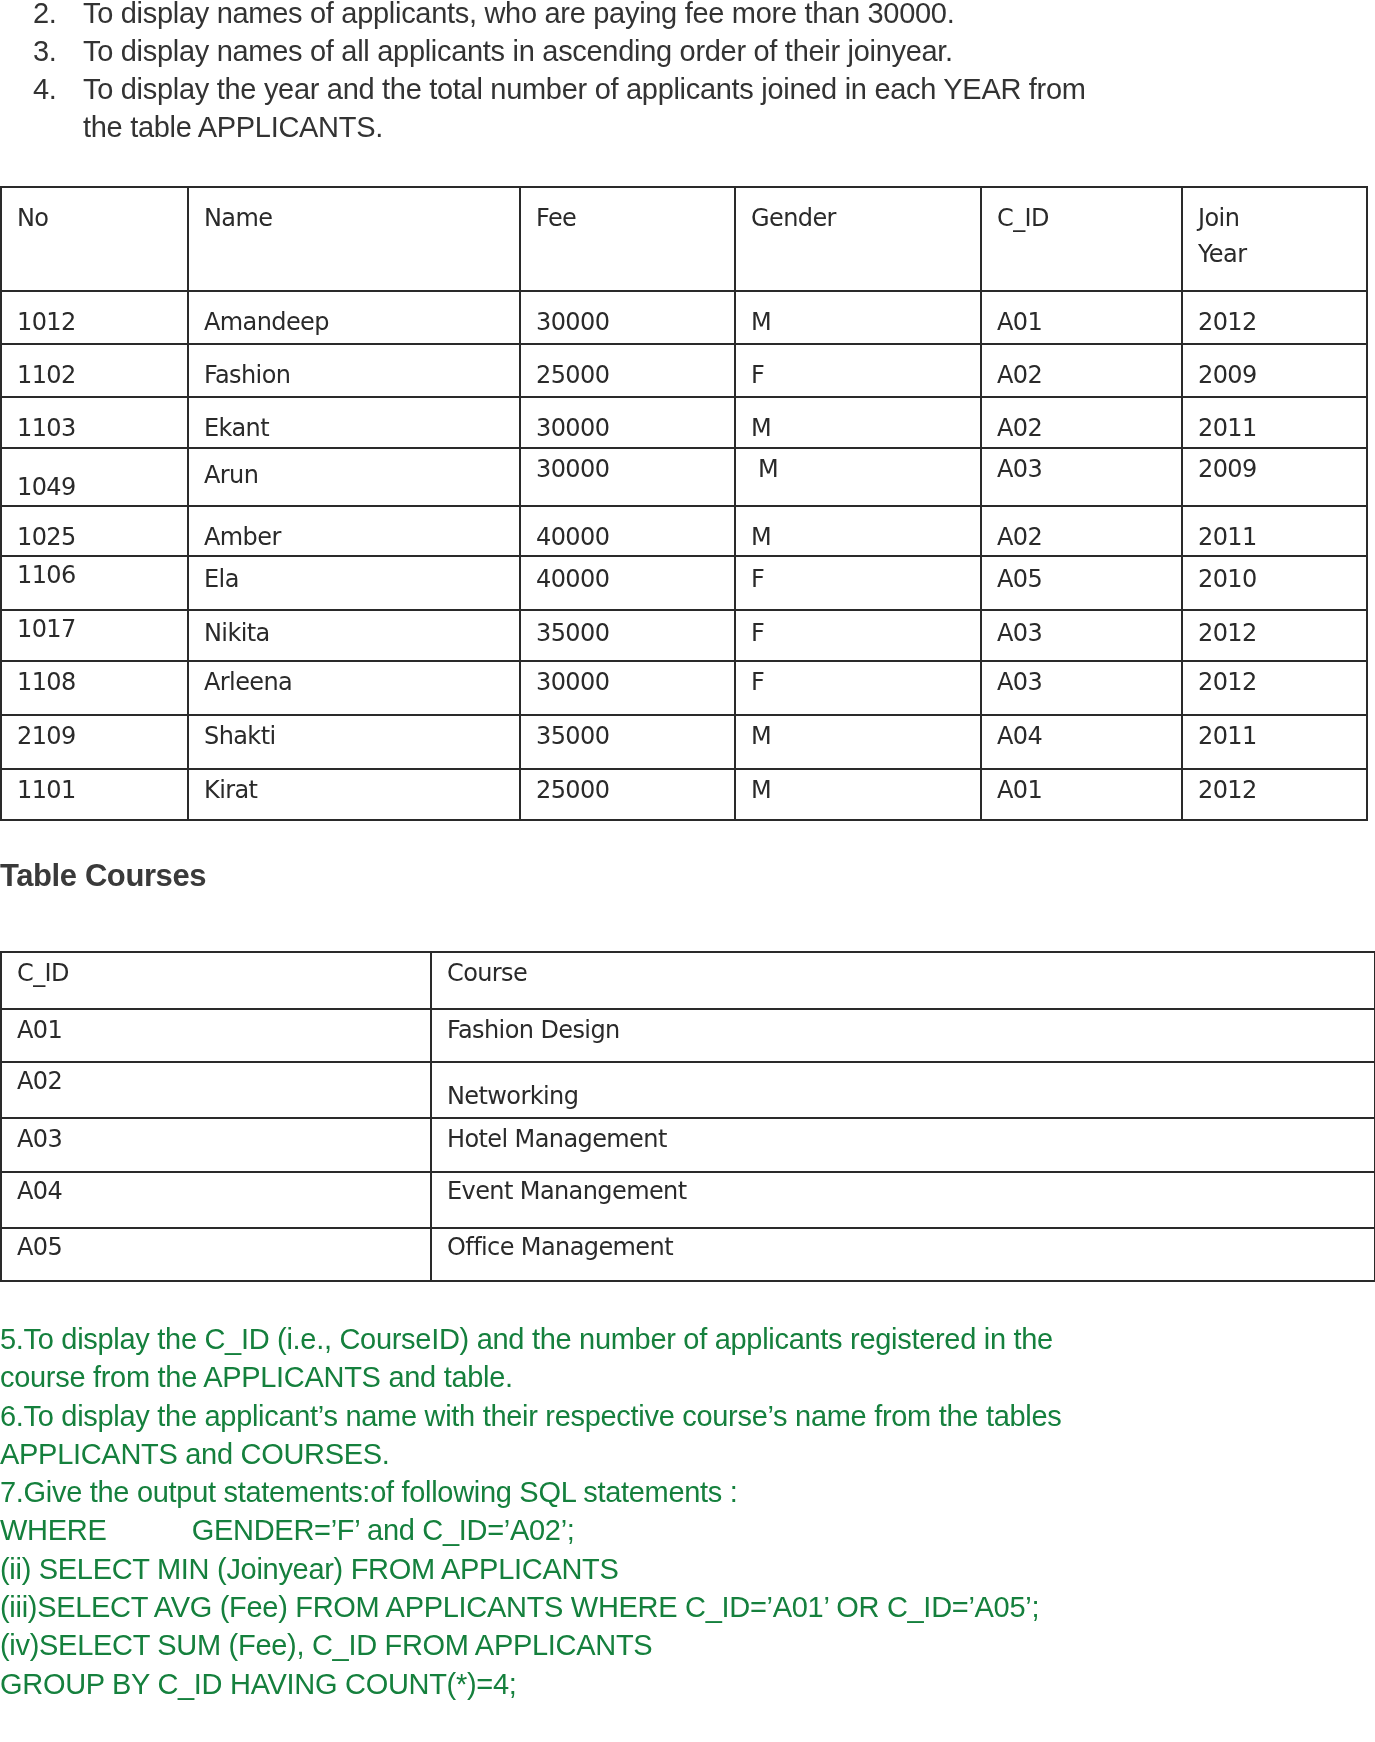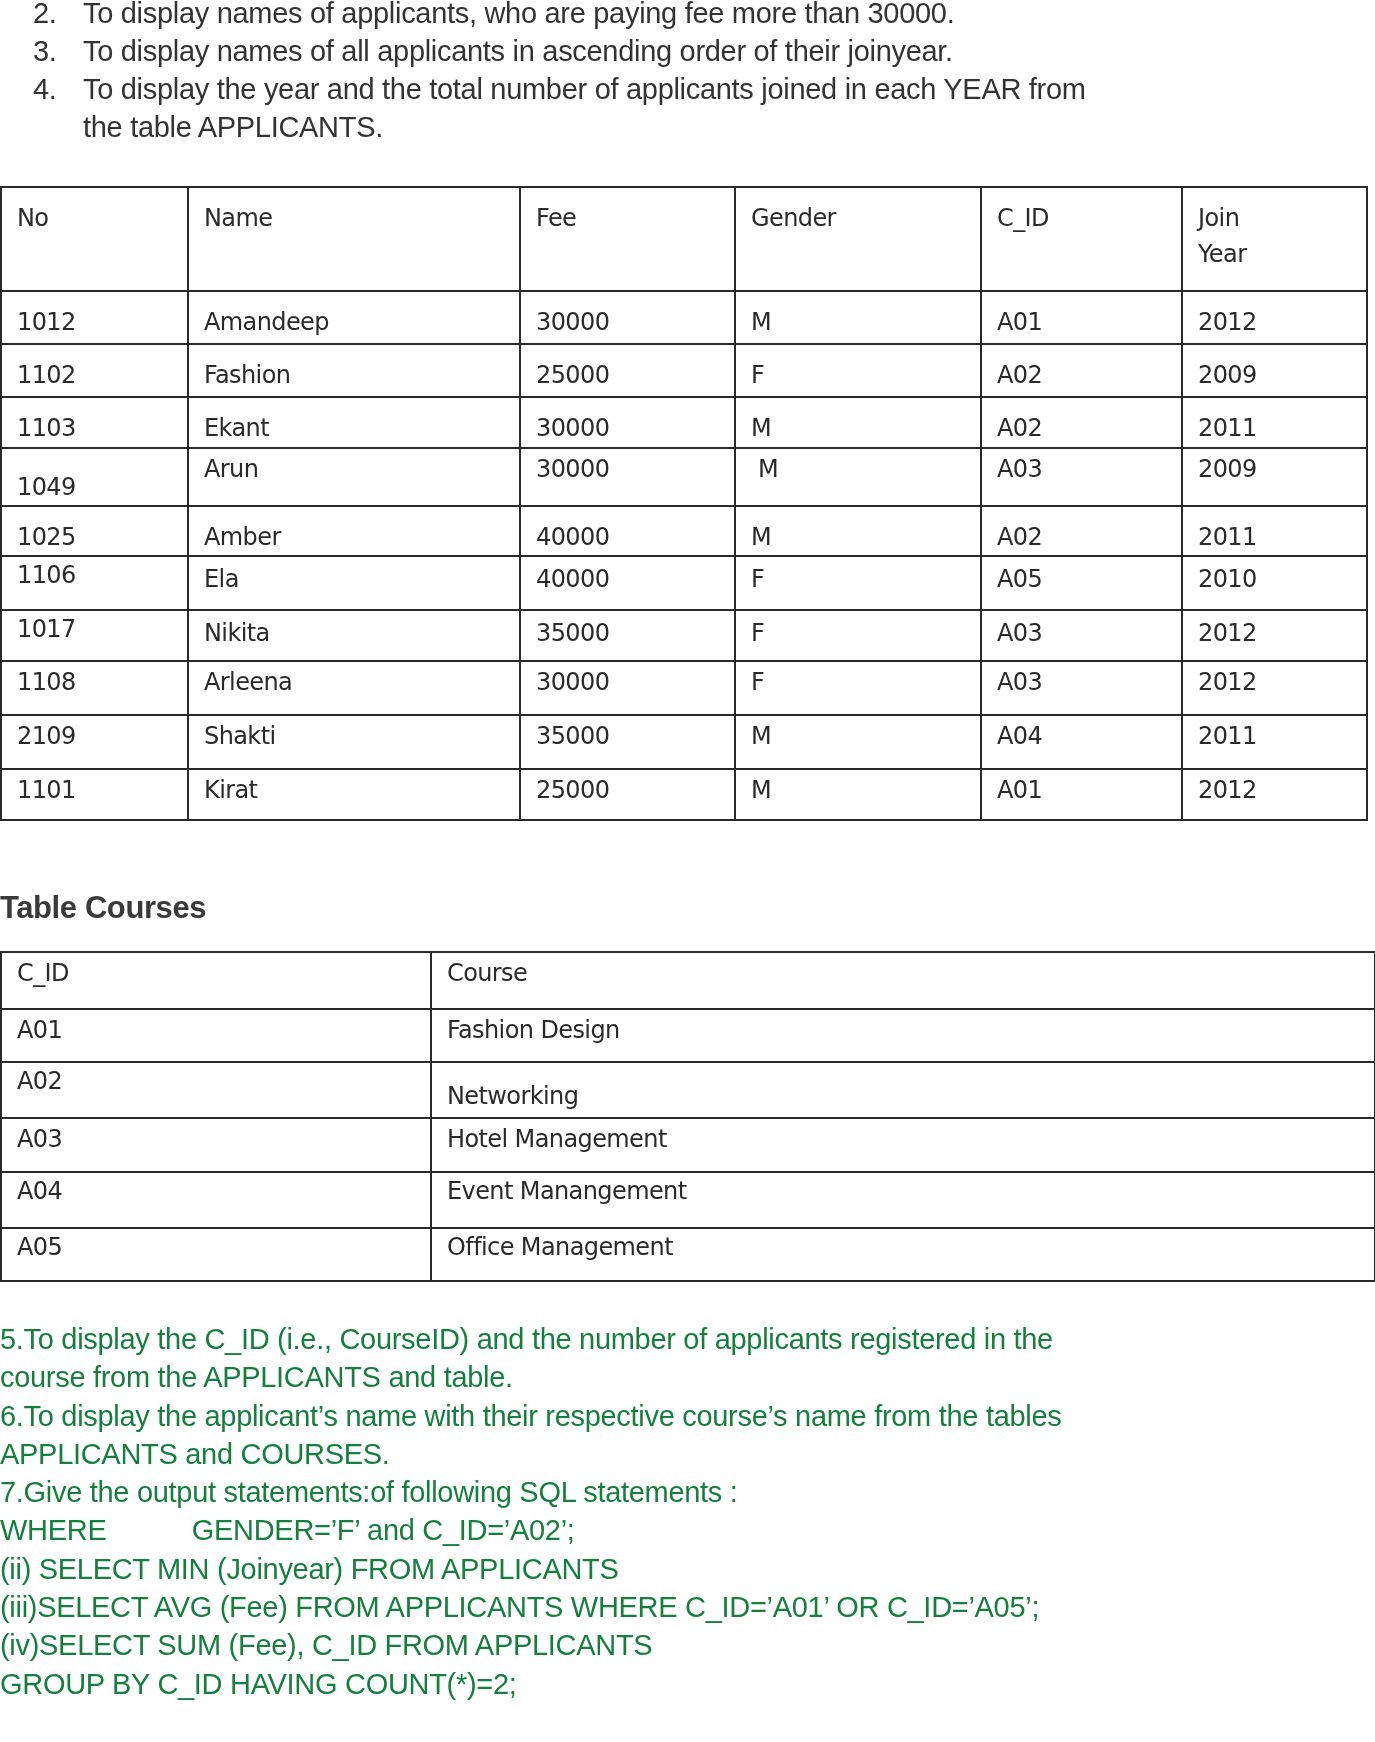--- a/index.html
+++ b/index.html
@@ -21,21 +21,21 @@
       font-size: 24px; color: #2a2a2a;
     }
     .tbl td {
       border: 2px solid #2a2a2a; vertical-align: top;
       padding: 12px 14px 0 15px; line-height: 36px;
       letter-spacing: -0.6px;
     }
     #applicants { left: 0; top: 186px; width: 1366px; }
     #courses { left: 0; top: 951px; width: 1374px; }
     .section-title {
-      position: absolute; left: 0; top: 890px;
+      position: absolute; left: 0; top: 858px;
       font-size: 31px; font-weight: bold; color: #3a3a3a;
       letter-spacing: -0.4px;
     }
     .para-block { position: absolute; left: 0; top: 1320px; width: 1375px; }
     .para-line {
       font-size: 29px; line-height: 38.3px; color: #15803d;
       white-space: pre; letter-spacing: -0.3px;
     }
   </style>
 </head>
@@ -97,21 +97,21 @@
   <tr style="height:51px">
     <td>1103</td>
     <td>Ekant</td>
     <td>30000</td>
     <td>M</td>
     <td>A02</td>
     <td>2011</td>
   </tr>
   <tr style="height:54px">
     <td style="padding-top:20px">1049</td>
-    <td style="padding-top:2px">Arun</td>
+    <td style="padding-top:8px">Arun</td>
     <td style="padding-top:2px">30000</td>
     <td style="padding-top:2px;white-space:pre"> M</td>
     <td style="padding-top:2px">A03</td>
     <td style="padding-top:2px">2009</td>
   </tr>
   <tr style="height:50px">
     <td>1025</td>
     <td>Amber</td>
     <td>40000</td>
     <td>M</td>
@@ -199,14 +199,14 @@
 <div class="para-block">
   <div class="para-line">5.To display the C_ID (i.e., CourseID) and the number of applicants registered in the</div>
   <div class="para-line">course from the APPLICANTS and table.</div>
   <div class="para-line">6.To display the applicant’s name with their respective course’s name from the tables</div>
   <div class="para-line">APPLICANTS and COURSES.</div>
   <div class="para-line">7.Give the output statements:of following SQL statements :</div>
   <div class="para-line">WHERE           GENDER=’F’ and C_ID=’A02’;</div>
   <div class="para-line">(ii) SELECT MIN (Joinyear) FROM APPLICANTS</div>
   <div class="para-line">(iii)SELECT AVG (Fee) FROM APPLICANTS WHERE C_ID=’A01’ OR C_ID=’A05’;</div>
   <div class="para-line">(iv)SELECT SUM (Fee), C_ID FROM APPLICANTS</div>
-  <div class="para-line">GROUP BY C_ID HAVING COUNT(*)=2;</div>
+  <div class="para-line">GROUP BY C_ID HAVING COUNT(*)=4;</div>
 </div>
 
 </body></html>

